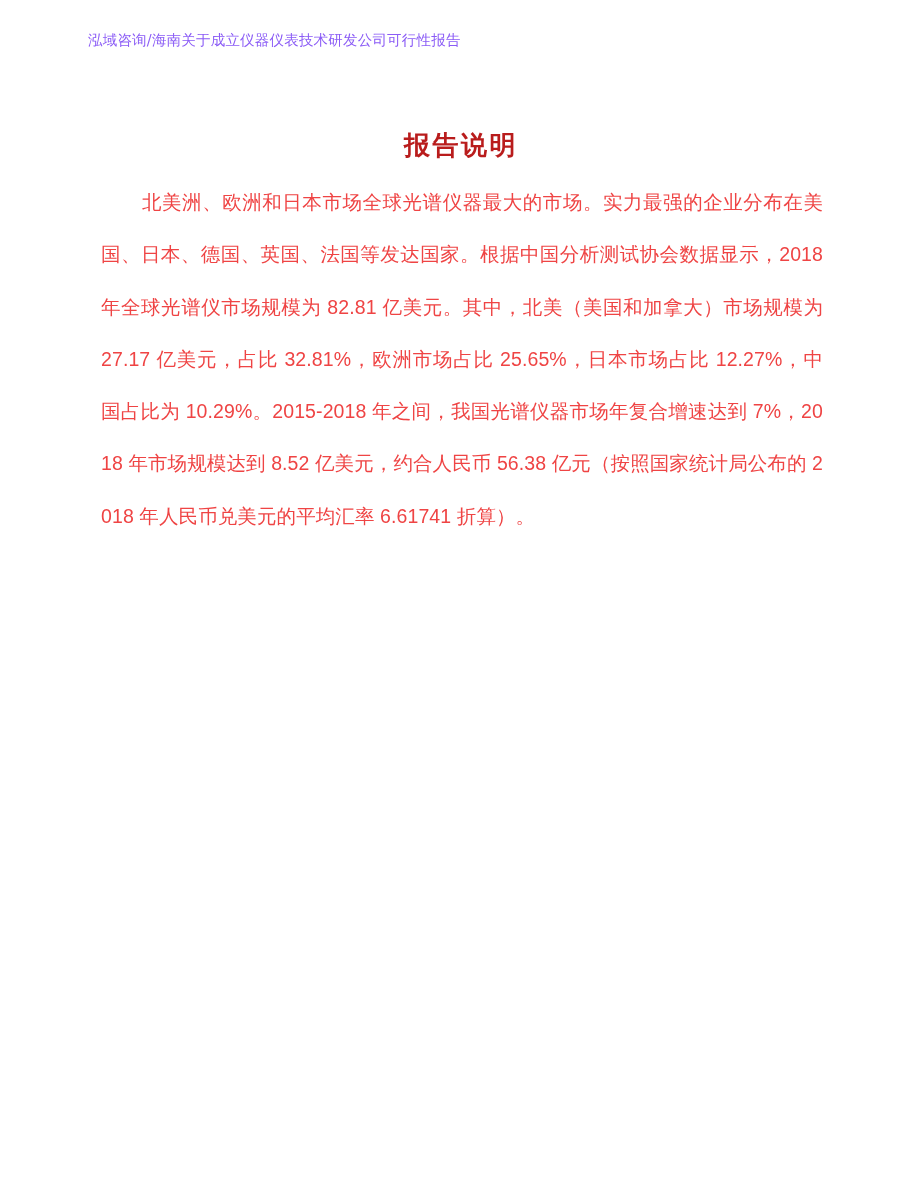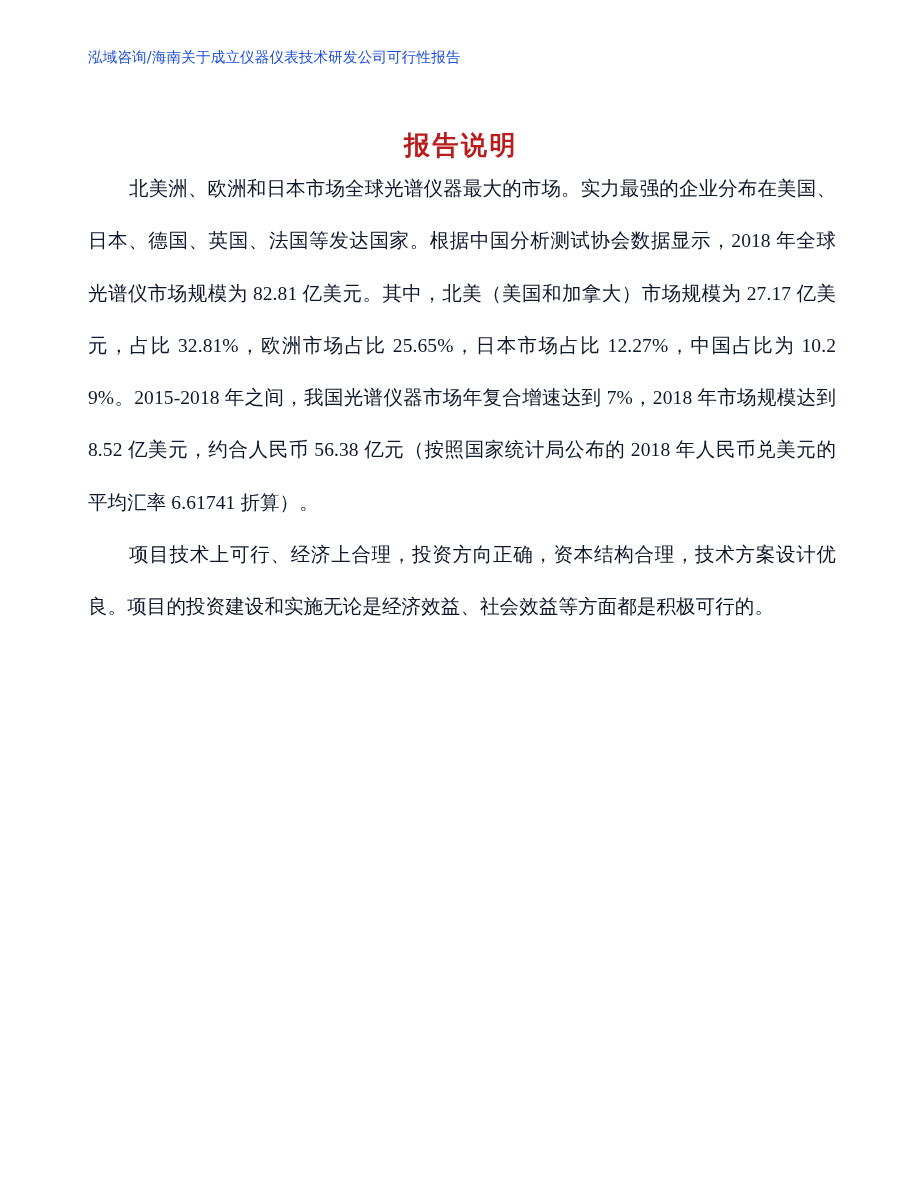--- a/index.html
+++ b/index.html
@@ -19,26 +19,26 @@
     position: relative;
     width: 920px;
     height: 1191px;
     background: #ffffff;
     box-sizing: border-box;
   }
 
   
   .running-header {
     position: absolute;
-    top: 47px;
+    top: 30px;
     left: 88px;
     width: 746px;
     font-size: 14.5px;
     line-height: 20px;
-    color: #1d4ed8;
+    color: #8b5cf6;
     letter-spacing: 0.2px;
     white-space: nowrap;
     font-family: "DejaVu Serif", "Liberation Serif", serif;
   }
 
   
   .doc-title {
     position: absolute;
     top: 110px;
     left: 88px;
@@ -54,43 +54,42 @@
 
   
   .body-block {
     position: absolute;
     top: 163px;
     left: 88px;
     width: 748px;
   }
 
   .para {
-    margin: 0;
+    margin: 13px;
     font-size: 19.5px;
     line-height: 52.3px;
-    color: #0f172a;
+    color: #ef4444;
     text-align: justify;
     text-justify: inter-character;
     text-indent: 41px;
     letter-spacing: 0.1px;
     word-break: break-all;
-    font-family: Liberation Serif, serif;
+    font-family: Liberation Sans, sans-serif;
   }
 
   .para + .para {
     margin-top: 0;
   }
 </style>
 </head>
 <body>
 
 <div class="page">
 
   <div class="running-header">泓域咨询/海南关于成立仪器仪表技术研发公司可行性报告</div>
 
   <h1 class="doc-title">报告说明</h1>
 
   <div class="body-block">
     <p class="para">北美洲、欧洲和日本市场全球光谱仪器最大的市场。实力最强的企业分布在美国、日本、德国、英国、法国等发达国家。根据中国分析测试协会数据显示，2018 年全球光谱仪市场规模为 82.81 亿美元。其中，北美（美国和加拿大）市场规模为 27.17 亿美元，占比 32.81%，欧洲市场占比 25.65%，日本市场占比 12.27%，中国占比为 10.29%。2015-2018 年之间，我国光谱仪器市场年复合增速达到 7%，2018 年市场规模达到 8.52 亿美元，约合人民币 56.38 亿元（按照国家统计局公布的 2018 年人民币兑美元的平均汇率 6.61741 折算）。</p>
-    <p class="para">项目技术上可行、经济上合理，投资方向正确，资本结构合理，技术方案设计优良。项目的投资建设和实施无论是经济效益、社会效益等方面都是积极可行的。</p>
   </div>
 
 </div>
 
 </body></html>

